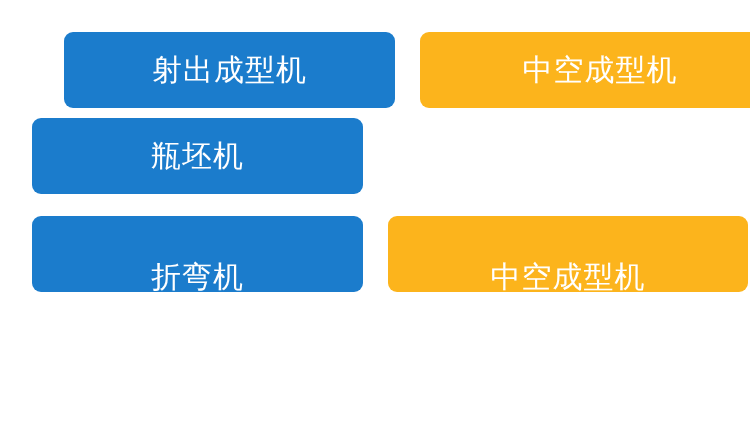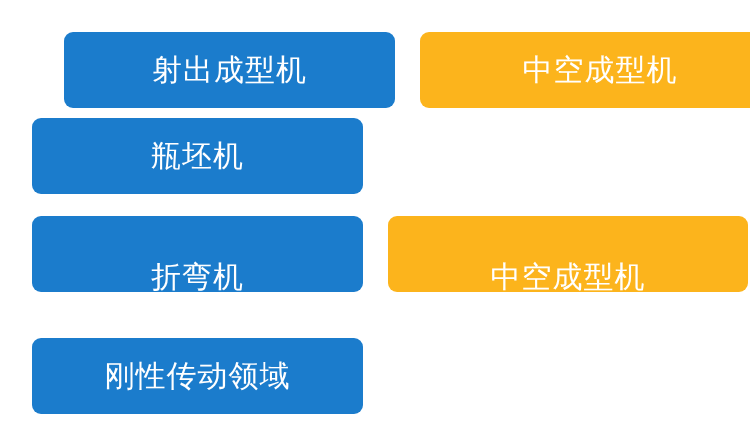--- a/index.html
+++ b/index.html
@@ -73,23 +73,20 @@
     </div>
 
     <div class="tag-button blue row-1">
       <span class="tag-label">瓶坯机</span>
     </div>
 
     <div class="tag-button blue row-2">
       <span class="tag-label">折弯机</span>
     </div>
 
-    <div class="tag-button blue row-3">
-      <span class="tag-label">刚性传动领域</span>
-    </div>
 
   </div>
 
   <div class="column" id="column-right">
 
     <div class="tag-button orange row-0">
       <span class="tag-label">中空成型机</span>
     </div>
 
 

